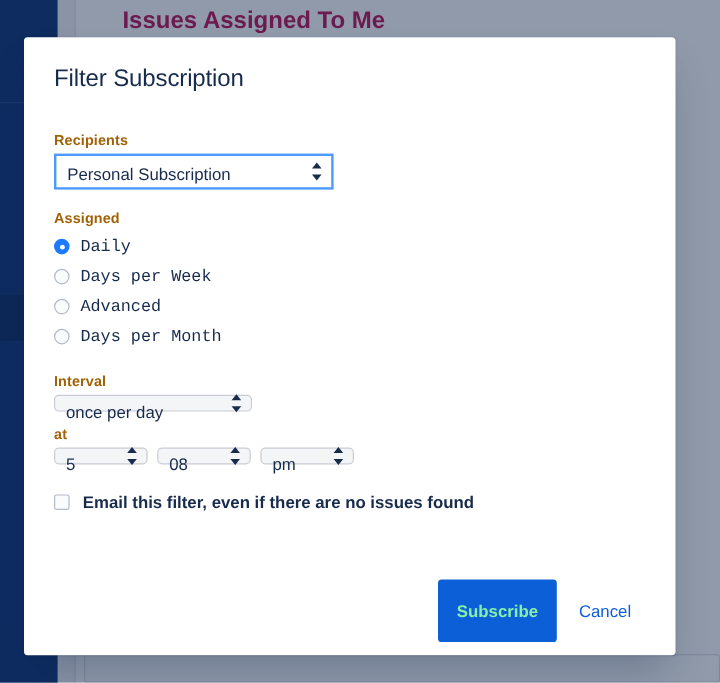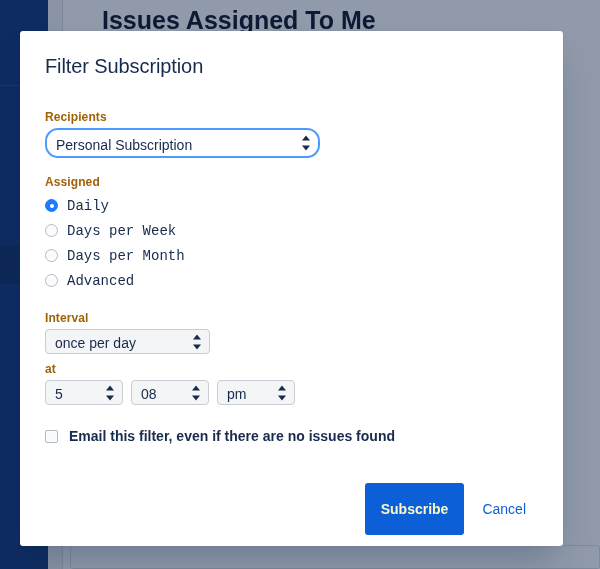--- a/index.html
+++ b/index.html
@@ -50,23 +50,23 @@
     position: absolute;
     left: 48px; top: 0;
     width: 14px; height: 569px;
     background: #f4f5f7;
     border-right: 1px solid #dfe1e6;
   }
   #bg-page-title {
     position: absolute;
     left: 102px;
     top: 6px;
-    font-size: 25px;
+    font-size: 20px;
     font-weight: bold;
-    color: #0f172a;
+    color: #be185d;
     white-space: nowrap;
   }
   #bg-panel {
     position: absolute;
     left: 70px;
     top: 545px;
     right: 0;
     bottom: 0;
     background: #ffffff;
     border: 1px solid #dfe1e6;
@@ -114,21 +114,21 @@
 
   
   .sel {
     position: relative;
     display: inline-block;
     vertical-align: top;
     box-sizing: border-box;
     background: #f4f5f7;
     border: 1px solid #c9ccd3;
     border-radius: 4px;
-    height: 25px;
+    height: 14px;
     color: #172b4d;
     font-size: 14px;
   }
   .sel .sel-text {
     display: block;
     padding: 4px 26px 4px 9px;
     line-height: 19px;
     white-space: nowrap;
     overflow: hidden;
   }
@@ -151,25 +151,25 @@
     top: 0;
     border-bottom: 5px solid #172b4d;
   }
   .sel .stepper i.down {
     bottom: 0;
     border-top: 5px solid #172b4d;
   }
 
   
   #recipients-select {
-    width: 275px;
+    width: 233px;
     height: 30px;
     background: #ffffff;
     border: 2px solid #4c9aff;
-    border-radius: 13px;
+    border-radius: 0;
   }
   #recipients-select .sel-text {
     padding: 5px 28px 5px 9px;
     line-height: 20px;
   }
 
   #interval-select { width: 165px; }
   #hour-select  { width: 78px; }
   #minute-select{ width: 78px; }
   #ampm-select  { width: 78px; }
@@ -255,21 +255,21 @@
     height: 74px;
     display: flex;
     align-items: center;
     justify-content: flex-end;
     padding-right: 25px;
     box-sizing: border-box;
     gap: 6px;
   }
   #subscribe-button {
     background: #0c5fd6;
-    color: #fef9c3;
+    color: #86efac;
     font-size: 14px;
     font-weight: bold;
     border: none;
     border-radius: 3px;
     padding: 18px 16px;
     cursor: pointer;
     font-family: "Liberation Sans", sans-serif;
   }
   #cancel-button {
     background: transparent;
@@ -321,25 +321,25 @@
     <div class="radio-row">
       <span class="radio checked"></span>
       <span class="radio-label">Daily</span>
     </div>
     <div class="radio-row">
       <span class="radio"></span>
       <span class="radio-label">Days per Week</span>
     </div>
     <div class="radio-row">
       <span class="radio"></span>
-      <span class="radio-label">Days per Month</span>
+      <span class="radio-label">Advanced</span>
     </div>
     <div class="radio-row">
       <span class="radio"></span>
-      <span class="radio-label">Advanced</span>
+      <span class="radio-label">Days per Month</span>
     </div>
 
     
     <div class="field-label interval-label">Interval</div>
     <div class="sel" id="interval-select">
       <span class="sel-text">once per day</span>
       <span class="stepper">
           <i class="up"></i>
           <i class="down"></i>
         </span>

